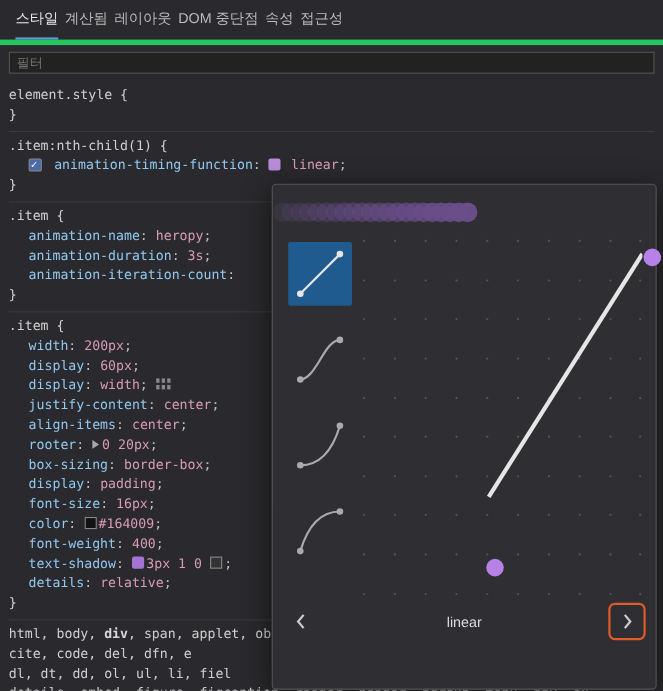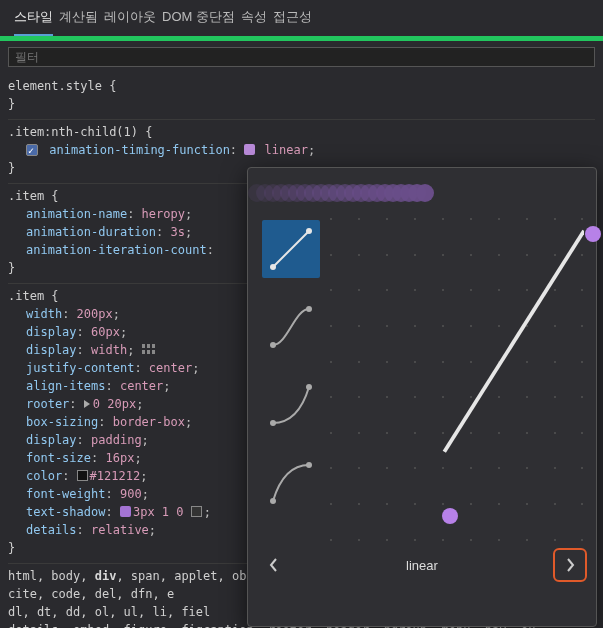--- a/index.html
+++ b/index.html
@@ -239,22 +239,22 @@
     <span class="brace"> {</span>
     <div class="decl"><span class="prop">width</span><span class="colon">: </span><span class="val">200px</span><span class="semicolon">;</span></div>
     <div class="decl"><span class="prop">display</span><span class="colon">: </span><span class="val">60px</span><span class="semicolon">;</span></div>
     <div class="decl"><span class="prop">display</span><span class="colon">: </span><span class="val">width</span><span class="semicolon">;</span> <span class="grid-icon"></span></div>
     <div class="decl"><span class="prop">justify-content</span><span class="colon">: </span><span class="val">center</span><span class="semicolon">;</span></div>
     <div class="decl"><span class="prop">align-items</span><span class="colon">: </span><span class="val">center</span><span class="semicolon">;</span></div>
     <div class="decl"><span class="prop">rooter</span><span class="colon">: </span><span class="tri"></span><span class="val">0 20px</span><span class="semicolon">;</span></div>
     <div class="decl"><span class="prop">box-sizing</span><span class="colon">: </span><span class="val">border-box</span><span class="semicolon">;</span></div>
     <div class="decl"><span class="prop">display</span><span class="colon">: </span><span class="val">padding</span><span class="semicolon">;</span></div>
     <div class="decl"><span class="prop">font-size</span><span class="colon">: </span><span class="val">16px</span><span class="semicolon">;</span></div>
-    <div class="decl"><span class="prop">color</span><span class="colon">: </span><span class="swatch border" style="background:#121212"></span><span class="val">#121212</span><span class="semicolon">;</span></div>
-    <div class="decl"><span class="prop">font-weight</span><span class="colon">: </span><span class="val">900</span><span class="semicolon">;</span></div>
+    <div class="decl"><span class="prop">color</span><span class="colon">: </span><span class="swatch border" style="background:#121212"></span><span class="val">#164009</span><span class="semicolon">;</span></div>
+    <div class="decl"><span class="prop">font-weight</span><span class="colon">: </span><span class="val">400</span><span class="semicolon">;</span></div>
     <div class="decl"><span class="prop">text-shadow</span><span class="colon">: </span><span class="swatch purple"></span><span class="val">3px 1 0</span> <span class="swatch border"></span><span class="semicolon">;</span></div>
     <div class="decl"><span class="prop">details</span><span class="colon">: </span><span class="val">relative</span><span class="semicolon">;</span></div>
     <span class="brace">}</span>
   </div>
   <hr class="hr">
 
   <div class="rule inherited">
     <span class="selector">html, body, <span class="sel-bold">div</span>, span, applet, object, iframe, h1, h2, h3, h4, h5, h6, p, big, cite, code, del, dfn, e<br>dl, dt, dd, ol, ul, li, fiel<br>details, embed, figure, figcaption, rooter, neader, ngroup, menu, nav, ou...</span>
     
   </div>

